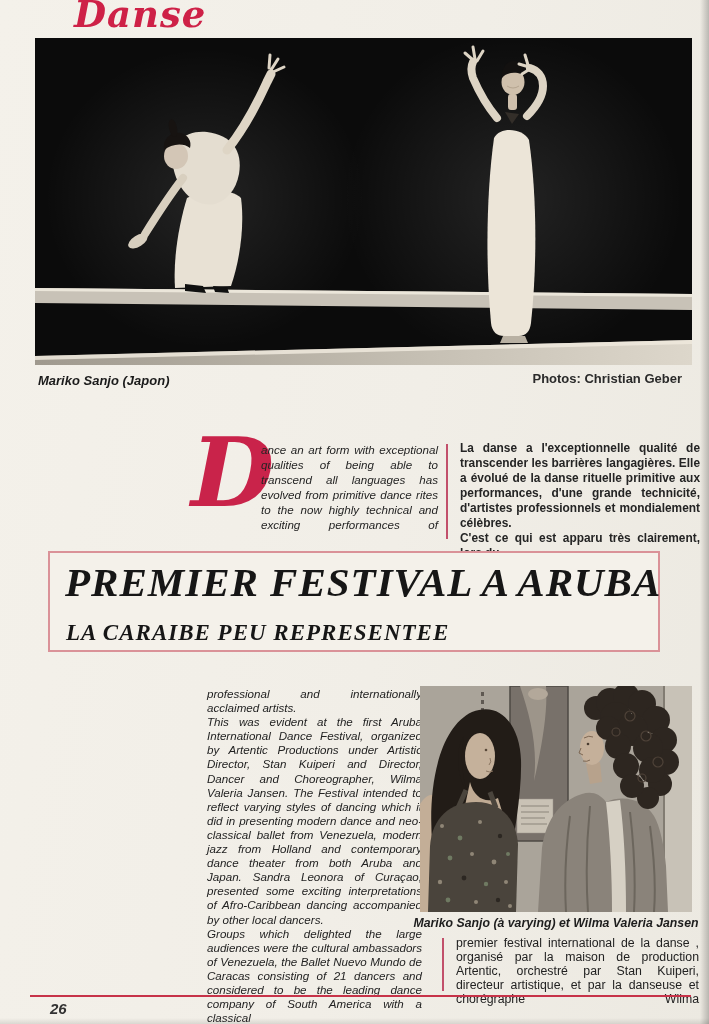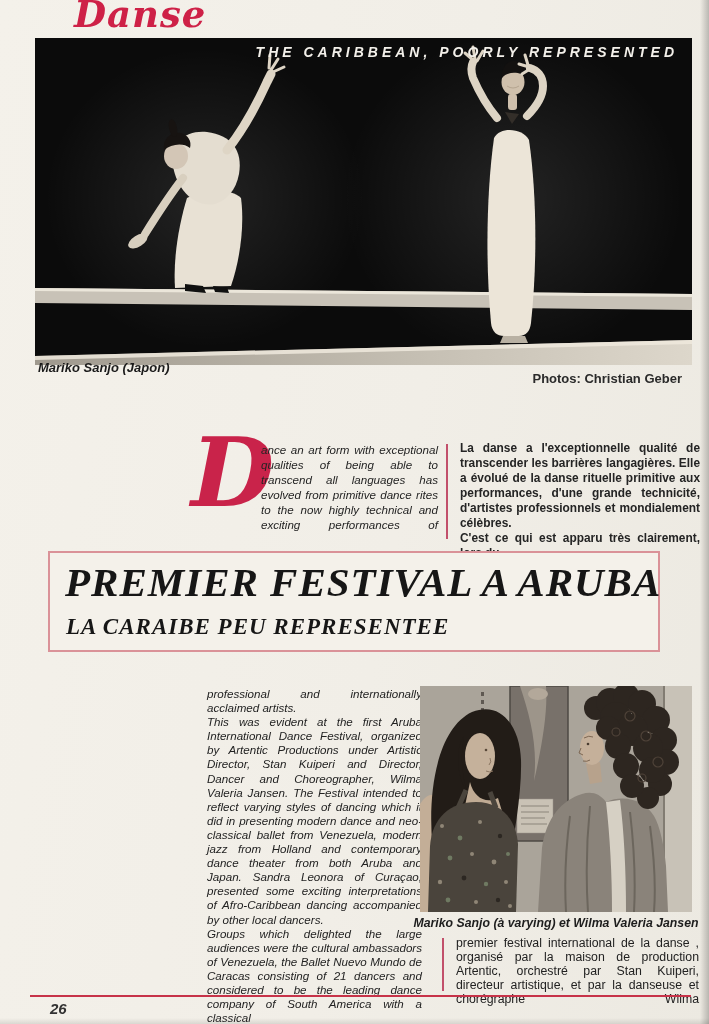--- a/index.html
+++ b/index.html
@@ -17,40 +17,40 @@
     font-family:"DejaVu Serif", serif; font-style:italic; font-weight:bold;
     font-size:37px; color:#ce2147; letter-spacing:1px; }
 
   .stage-photo { position:absolute; left:35px; top:38px; width:657px; height:327px;
     background:#0b0b0b; }
   .stage-photo svg { display:block; width:657px; height:327px; }
   .overlay-title { position:absolute; top:6px; right:14px;
     font-style:italic; font-weight:bold; font-size:14px; letter-spacing:4px;
     color:#f3f0ea; white-space:nowrap; }
 
-  .photo-caption { position:absolute; left:38px; top:360px;
+  .photo-caption { position:absolute; left:38px; top:373px;
     font-style:italic; font-weight:bold; font-size:13px; color:#1b1b1b; }
   .photo-credit { position:absolute; right:27px; top:371px;
     font-weight:bold; font-size:13px; color:#2a2a2a; }
 
   .drop-cap { position:absolute; left:191px; top:425px; line-height:1;
     font-family:"DejaVu Serif", serif; font-style:italic; font-weight:bold;
     font-size:96px; color:#c9234a; }
   .intro-en { position:absolute; left:261px; top:442px; width:177px;
     font-style:italic; font-size:11.6px; line-height:15px;
     text-align:justify; text-align-last:justify; color:#242424; }
   .v-rule { position:absolute; width:2px; background:#c2506b; }
   .rule-intro { left:446px; top:444px; height:95px; }
   .intro-fr { position:absolute; left:460px; top:441px; width:240px;
     font-size:11.9px; line-height:15px; text-align:justify; color:#242424; }
   .intro-fr p { margin:0;font-weight:bold; }
 
   .headline-box { position:absolute; left:48px; top:551px; width:612px; height:101px;
     box-sizing:border-box; border:2px solid #da9298; background:#f4f1ea; }
-  .headline-title { margin:8px 0 10px 15px;
+  .headline-title { margin:8px 0 16px 15px;
     font-family:"Liberation Serif", serif; font-style:italic; font-weight:bold;
     font-size:41px; line-height:1.05; letter-spacing:1px; color:#161616; white-space:nowrap; }
   .headline-subtitle { margin:3px 0 0 16px;
     font-family:"Liberation Serif", serif; font-style:italic; font-weight:bold;
     font-size:23px; letter-spacing:1px; color:#161616; white-space:nowrap; }
 
   .article-en { position:absolute; left:207px; top:687px; width:215px;
     font-style:italic; font-size:11.6px; line-height:14.1px;
     text-align:justify; color:#222; }
   .article-en p { margin:0; }
@@ -122,21 +122,20 @@
         <path d="M467,40 C466,30 472,23 479,23 C486,23 492,30 491,40 C487,33 471,33 467,40 Z" fill="#131110"></path>
         <path d="M472,48 q6,4 12,0" stroke="#b5a590" stroke-width="1" fill="none"></path>
         <path d="M462,80 C452,68 444,54 438,40 C436,34 436,28 438,24" stroke="#ddd4c4" stroke-width="8" stroke-linecap="round" fill="none"></path>
         <path d="M438,22 l-8,-7 M440,21 l-2,-12 M442,23 l6,-10" stroke="#ddd4c4" stroke-width="3" stroke-linecap="round"></path>
         <path d="M492,78 C502,68 508,58 508,48 C508,38 502,32 495,30" stroke="#ddd4c4" stroke-width="8" stroke-linecap="round" fill="none"></path>
         <path d="M494,29 l-10,-3 M495,31 l-8,5 M493,27 l-3,-10" stroke="#ddd4c4" stroke-width="3" stroke-linecap="round"></path>
         <path d="M470,74 l14,2 -7,10 Z" fill="#332e29"></path>
         <path d="M468,298 l22,0 3,7 -28,0 Z" fill="#b9b1a3"></path>
       </g>
     </svg>
-    <div class="overlay-title">THE CARIBBEAN, POORLY REPRESENTED</div>
   </div>
 
   <div class="photo-caption">Mariko Sanjo (Japon)</div>
   <div class="photo-credit">Photos: Christian Geber</div>
 
   <div class="drop-cap">D</div>
   <div class="intro-en">ance an art form with exceptional qualities of being able to transcend all languages has evolved from primitive dance rites to the now highly technical and exciting performances of</div>
   <div class="v-rule rule-intro"></div>
   <div class="intro-fr">
     <p>La danse a l'exceptionnelle qualité de transcender les barrières langagières. Elle a évolué de la danse rituelle primitive aux performances, d'une grande technicité, d'artistes professionnels et mondialement célèbres.</p>

